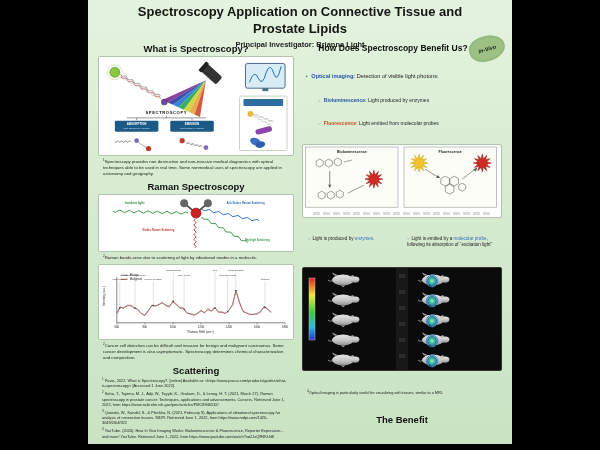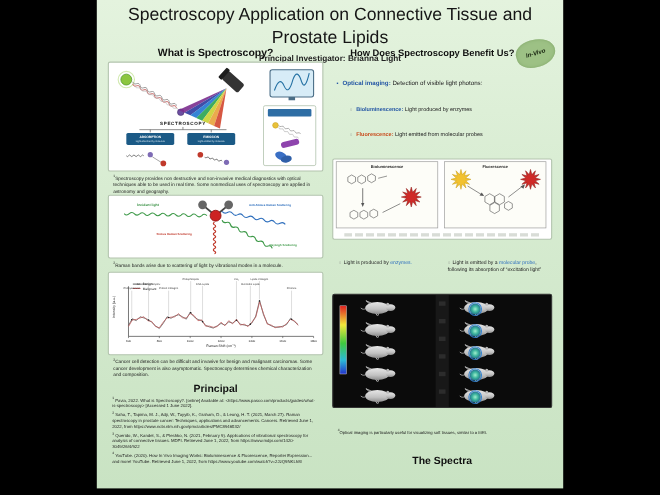--- a/index.html
+++ b/index.html
@@ -1,21 +1,21 @@
 <!DOCTYPE html>
 <html><head>
 <meta charset="utf-8">
 <style>
   html,body{margin:0;padding:0;background:#000;}
   body{width:600px;height:450px;overflow:hidden;font-family:"Liberation Sans",sans-serif;-webkit-font-smoothing:antialiased;}
   .stage{position:relative;width:600px;height:450px;background:#000;}
   .poster{position:absolute;left:88px;top:0;width:424px;height:444px;overflow:hidden;
           background:linear-gradient(180deg,#e4f3de 0%,#d6ebd0 45%,#c9e3c3 100%);}
   .header{text-align:center;padding-top:4px;}
-  .title{font-size:16px;font-weight:normal;color:#151515;line-height:1.3;}
+  .title{font-size:13px;font-weight:bold;color:#151515;line-height:1.3;}
   .pi{font-size:7.5px;font-weight:bold;color:#222;margin-top:2px;}
   .cols{position:absolute;top:41px;left:10px;width:404px;bottom:2px;display:flex;gap:8px;}
   .col{display:flex;flex-direction:column;}
   .col-left{width:196px;}
   .col-right{width:200px;position:relative;gap:16px;}
   .sec-h{font-size:9.5px;font-weight:bold;text-align:center;color:#101010;margin:2px 0 2px;}
   .sec-h.small{font-size:8.5px;}
   .card{background:#fff;border:1px solid #b3c4ae;border-radius:2px;position:relative;overflow:hidden;flex-shrink:0;}
   .cap{font-size:4.3px;color:#1a1a1a;line-height:1.35;margin:2px 5px 0;}
   .cap sup{font-size:3px;}
@@ -113,20 +113,21 @@
               <circle cx="38" cy="83" r="2.4" fill="#7e6bb5"></circle>
               <line x1="40" y1="85" x2="48" y2="90" stroke="#777" stroke-width="0.6"></line>
               <circle cx="50" cy="91" r="2.6" fill="#c0392b"></circle>
               <circle cx="84" cy="83" r="2.6" fill="#c0392b"></circle>
               <path d="M88,85 Q88.6,86.7 90.0,85.5 Q91.4,84.3 92.0,86.0 Q92.6,87.7 94.0,86.5 Q95.4,85.3 96.0,87.0 Q96.6,88.7 98.0,87.5 Q99.4,86.3 100.0,88.0 Q100.6,89.7 102.0,88.5 Q103.4,87.3 104.0,89.0" fill="none" stroke="#555" stroke-width="0.7"></path>
               <circle cx="108" cy="90" r="2.4" fill="#7e6bb5"></circle>
             </svg>
         </div>
         <div class="cap"><sup>1</sup><span>Spectroscopy provides non destructive and non-invasive medical diagnostics with optical techniques able to be used in real time. Some nonmedical uses of spectroscopy are applied in astronomy and geography.</span></div>
 
+        <div class="sec-h" style="margin-top:4px;">Raman Spectroscopy</div>
         <div class="card" style="height:56px;">
           <svg id="raman-mol-svg" viewBox="0 0 196 56" width="100%" height="100%">
               <line x1="98" y1="18" x2="86" y2="8" stroke="#444" stroke-width="1.6"></line>
               <line x1="98" y1="18" x2="110" y2="8" stroke="#444" stroke-width="1.6"></line>
               <circle cx="86" cy="8" r="4" fill="#666"></circle>
               <circle cx="110" cy="8" r="4" fill="#666"></circle>
               <circle cx="98" cy="18" r="5" fill="#cc2222" stroke="#8e1414" stroke-width="0.8"></circle>
               <path d="M14,16 Q16.3,18.5 18.8,16.1 Q21.2,13.8 23.5,16.3 Q25.8,18.7 28.3,16.4 Q30.7,14.0 33.0,16.5 Q35.3,19.0 37.8,16.6 Q40.2,14.3 42.5,16.8 Q44.8,19.2 47.3,16.9 Q49.7,14.5 52.0,17.0 Q54.3,19.5 56.8,17.1 Q59.2,14.8 61.5,17.3 Q63.8,19.7 66.3,17.4 Q68.7,15.0 71.0,17.5 Q73.3,20.0 75.8,17.6 Q78.2,15.3 80.5,17.8 Q82.8,20.2 85.3,17.9 Q87.7,15.5 90.0,18.0" fill="none" stroke="#3d9948" stroke-width="1"></path>
               <text x="36" y="9" font-size="3.2" fill="#2e8b3a" text-anchor="middle" font-weight="bold">Incident light</text>
               <path d="M104,14 Q106.0,16.7 108.8,15.0 Q111.7,13.3 113.7,16.0 Q115.6,18.7 118.5,17.0 Q121.4,15.3 123.3,18.0 Q125.3,20.7 128.2,19.0 Q131.0,17.3 133.0,20.0 Q135.0,22.7 137.8,21.0 Q140.7,19.3 142.7,22.0 Q144.6,24.7 147.5,23.0 Q150.4,21.3 152.3,24.0 Q154.3,26.7 157.2,25.0 Q160.0,23.3 162.0,26.0" fill="none" stroke="#2e6fbd" stroke-width="1"></path>
@@ -189,21 +190,21 @@
               <text x="138.275" y="6" font-size="2.4" fill="#333" text-anchor="middle">Lipids Collagen</text>
               <line x1="138.275" y1="7.2" x2="138.275" y2="23.955999999999996" stroke="#999" stroke-width="0.3"></line>
               <circle cx="138.275" cy="25.455999999999996" r="0.7" fill="#222"></circle>
               <text x="167.74166666666667" y="14.8" font-size="2.4" fill="#333" text-anchor="middle">Proteins</text>
               <line x1="167.74166666666667" y1="16" x2="167.74166666666667" y2="40.7464" stroke="#999" stroke-width="0.3"></line>
               <circle cx="167.74166666666667" cy="42.2464" r="0.7" fill="#222"></circle>
             </svg>
         </div>
         <div class="cap"><sup>2</sup><span>Cancer cell detection can be difficult and invasive for benign and malignant carcinomas. Some cancer development is also asymptomatic. Spectroscopy determines chemical characterization and composition.</span></div>
 
-        <div class="sec-h" style="margin-top:4px;">Principal</div>
+        <div class="sec-h" style="margin-top:4px;">Scattering</div>
         <div class="refs" id="refs-list">
             <div class="ref"><sup>1</sup> Pavia, 2022. What is Spectroscopy?. [online] Available at: &lt;https://www.pasco.com/products/guides/what-is-spectroscopy&gt; [Accessed 1 June 2022].</div>
             <div class="ref"><sup>2</sup> Saha, T., Tapima, M. J., Adji, W., Tayyib, K., Graham, D., &amp; Leung, H. T. (2021, March 27). Raman spectroscopy in prostate cancer: Techniques, applications and advancements. Cancers. Retrieved June 1, 2022, from https://www.ncbi.nlm.nih.gov/pmc/articles/PMC8946532/</div>
             <div class="ref"><sup>3</sup> Querido, W., Kandel, S., &amp; Pleshko, N. (2021, February 9). Applications of vibrational spectroscopy for analysis of connective tissues. MDPI. Retrieved June 1, 2022, from https://www.mdpi.com/1420-3049/26/4/922</div>
             <div class="ref"><sup>4</sup> YouTube. (2020). How In Vivo Imaging Works: Bioluminescence &amp; Fluorescence, Reporter Expression... and more! YouTube. Retrieved June 1, 2022, from https://www.youtube.com/watch?v=2JzQ9NKLh8I</div>
           </div>
       </div>
 
       <div class="col col-right">
         <div class="sec-h small" style="padding-right:18px;">How Does Spectroscopy Benefit Us?</div>
@@ -402,21 +403,21 @@
                 <ellipse cx="17" cy="9" rx="11" ry="5.4" fill="url(#mgrad)"></ellipse>
                 <ellipse cx="29" cy="8.6" rx="4.4" ry="3.1" fill="url(#mgrad)"></ellipse>
                 <circle cx="26.5" cy="5.6" r="1.4" fill="#b9b9b9"></circle>
                 <circle cx="16" cy="10" r="5" fill="url(#glow)" opacity="0.95"></circle>
                 <circle cx="16" cy="10" r="5.8" fill="none" stroke="#2d7fd0" stroke-width="1" opacity="0.9"></circle>
               </g>
             </svg>
         </div>
         <div class="cap" style="font-size:3.8px;"><sup>4</sup><span>Optical imaging is particularly useful for visualizing soft tissues, similar to a MRI.</span></div>
 
-        <div class="sec-h" style="margin-top:2px;">The Spectra</div>
+        <div class="sec-h" style="margin-top:2px;">The Benefit</div>
         <div class="tbl-cap">Table 1. Typical absorbance bands of reference in the analysis of NIR spectra of connective tissues. (IR 18,23,24,25,26,27,28,30).</div>
         <table class="spec">
           <thead>
             <tr>
               <th>Frequency (cm⁻¹)</th>
               <th>Tissue Component</th>
             </tr>
           </thead>
           <tbody id="spec-tbody">
               <tr>

